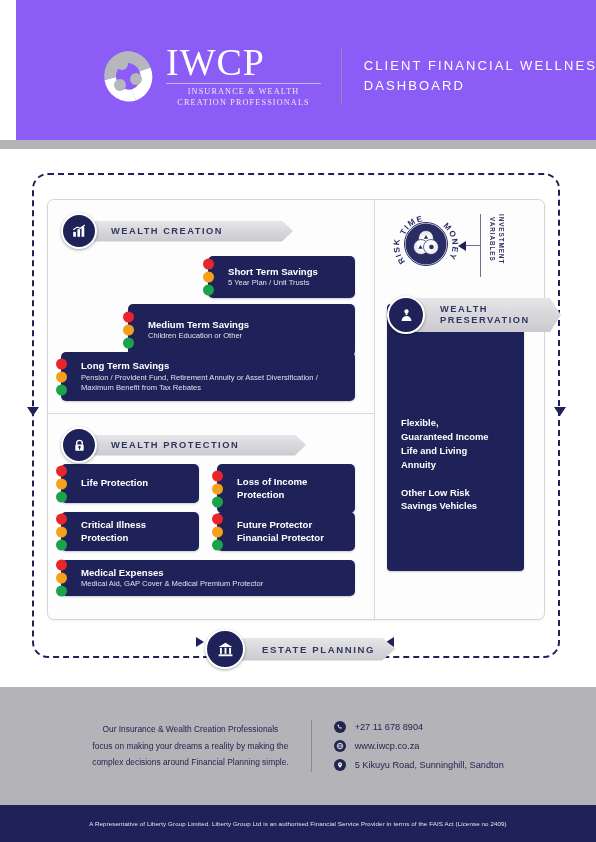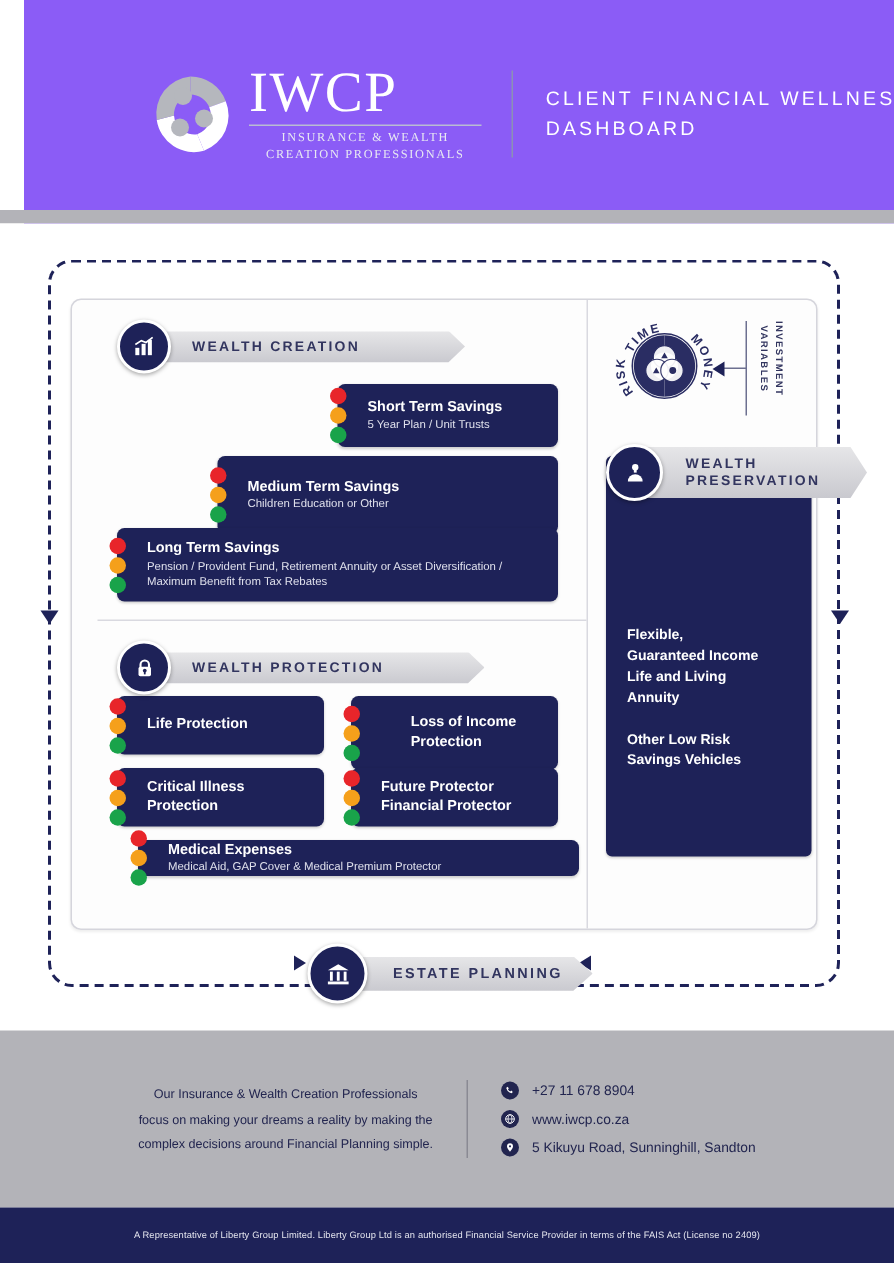--- a/index.html
+++ b/index.html
@@ -117,21 +117,20 @@
   .inner-card {
     position: absolute;
     left: 47px; top: 50px;
     width: 498px; height: 421px;
     background: #fdfdfd;
     border: 1px solid #d5d5dc;
     border-radius: 7px;
     box-sizing: border-box;
     box-shadow: 0 1px 2px rgba(0,0,0,0.07);
     display: flex;
-    padding-left: 17px;
   }
   .col-left {
     width: 327px;
     border-right: 1px solid #d9d9e0;
     position: relative;
     box-sizing: border-box;
   }
   .col-right {
     flex: 1;
     position: relative;
@@ -473,21 +472,21 @@
           <div class="dots">
             <span class="dot red"></span>
             <span class="dot orange"></span>
             <span class="dot green"></span>
           </div>
           <div class="item-text">
             <div class="item-title">Life Protection</div>
           </div>
         </div>
 
-        <div class="item-card" style="left:169px; top:50px; width:138px; height:49px;justify-content:center;">
+        <div class="item-card" style="left:169px; top:50px; width:138px; height:49px;">
           <div class="dots">
             <span class="dot red"></span>
             <span class="dot orange"></span>
             <span class="dot green"></span>
           </div>
           <div class="item-text">
             <div class="item-title" style="white-space:pre-line;">Loss of Income
 Protection</div>
           </div>
         </div>
@@ -509,21 +508,21 @@
             <span class="dot red"></span>
             <span class="dot orange"></span>
             <span class="dot green"></span>
           </div>
           <div class="item-text">
             <div class="item-title" style="white-space:pre-line;">Future Protector
 Financial Protector</div>
           </div>
         </div>
 
-        <div class="item-card" style="left:27px; top:146px; width:294px; height:24px;">
+        <div class="item-card" style="left:13px; top:146px; width:294px; height:36px;">
           <div class="dots">
             <span class="dot red"></span>
             <span class="dot orange"></span>
             <span class="dot green"></span>
           </div>
           <div class="item-text">
             <div class="item-title">Medical Expenses</div>
             <div class="item-sub">Medical Aid, GAP Cover &amp; Medical Premium Protector</div>
           </div>
         </div>

